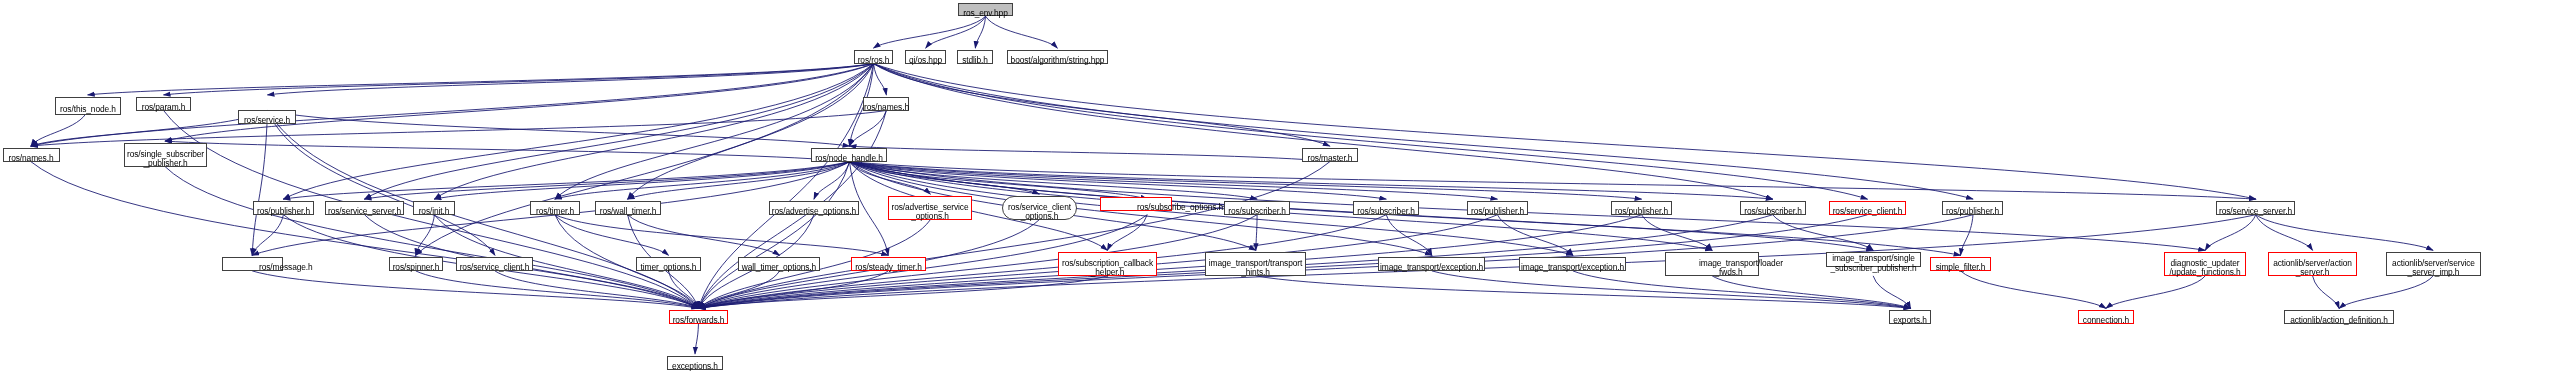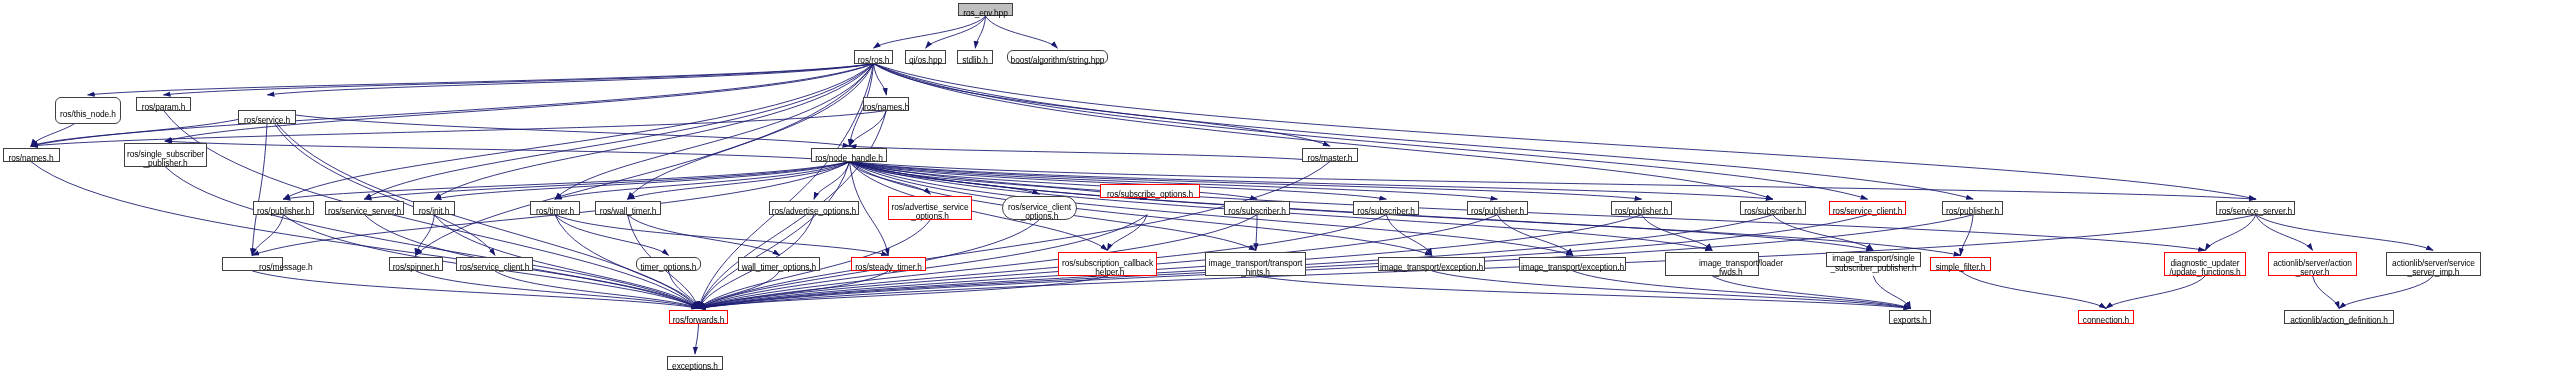--- a/index.html
+++ b/index.html
@@ -181,53 +181,53 @@
         <path d="M3614,344 C3627.65,375.35 3691.35,381.05 3705,401" fill="none" stroke="#191970" stroke-width="1.4" marker-end="url(#arrow)"></path>
         <path d="M3614,344 C3656.6,375.35 3855.4,381.05 3898,401" fill="none" stroke="#191970" stroke-width="1.4" marker-end="url(#arrow)"></path>
         <path d="M889,344 C969.1,379.75 1342.9,386.25 1423,409" fill="none" stroke="#191970" stroke-width="1.4" marker-end="url(#arrow)"></path>
       </g>
   </svg>
   <div id="nodes-group">
       <div class="gnode root" style="left: 958px; top: 2.5px; width: 55px; height: 13.7px;"><span class="lbl">ros_env.hpp</span></div>
       <div class="gnode" style="left: 854px; top: 50px; width: 39px; height: 13.7px;"><span class="lbl">ros/ros.h</span></div>
       <div class="gnode" style="left: 905px; top: 50px; width: 41px; height: 13.7px;"><span class="lbl">qi/os.hpp</span></div>
       <div class="gnode" style="left: 957px; top: 50px; width: 36px; height: 13.7px;"><span class="lbl">stdlib.h</span></div>
-      <div class="gnode" style="left: 1007px; top: 50px; width: 101px; height: 13.7px; border-radius: 6px;"><span class="lbl">boost/algorithm/string.hpp</span></div>
+      <div class="gnode" style="left: 1007px; top: 50px; width: 101px; height: 13.7px;"><span class="lbl">boost/algorithm/string.hpp</span></div>
       <div class="gnode" style="left: 863px; top: 97px; width: 46px; height: 13.7px;"><span class="lbl">ros/names.h</span></div>
-      <div class="gnode" style="left: 55px; top: 97px; width: 66px; height: 27px; border-radius: 6px;"><span class="lbl">ros/this_node.h</span></div>
+      <div class="gnode" style="left: 55px; top: 97px; width: 66px; height: 18px;"><span class="lbl">ros/this_node.h</span></div>
       <div class="gnode" style="left: 136px; top: 97px; width: 55px; height: 13.7px;"><span class="lbl">ros/param.h</span></div>
       <div class="gnode" style="left: 238px; top: 110px; width: 58px; height: 13.7px;"><span class="lbl">ros/service.h</span></div>
       <div class="gnode" style="left: 2.5px; top: 148px; width: 57px; height: 13.7px;"><span class="lbl">ros/names.h</span></div>
       <div class="gnode" style="left: 124px; top: 143px; width: 83px; height: 24px;"><span class="lbl">ros/single_subscriber
 _publisher.h</span></div>
       <div class="gnode" style="left: 811px; top: 148px; width: 76px; height: 13.7px;"><span class="lbl">ros/node_handle.h</span></div>
       <div class="gnode" style="left: 1302px; top: 148px; width: 56px; height: 13.7px;"><span class="lbl">ros/master.h</span></div>
       <div class="gnode" style="left: 253px; top: 201px; width: 61px; height: 13.7px;"><span class="lbl">ros/publisher.h</span></div>
       <div class="gnode" style="left: 325px; top: 201px; width: 79px; height: 13.7px;"><span class="lbl">ros/service_server.h</span></div>
       <div class="gnode" style="left: 413px; top: 201px; width: 42px; height: 13.7px;"><span class="lbl">ros/init.h</span></div>
       <div class="gnode" style="left: 530px; top: 201px; width: 50px; height: 13.7px;"><span class="lbl">ros/timer.h</span></div>
       <div class="gnode" style="left: 595px; top: 201px; width: 66px; height: 13.7px;"><span class="lbl">ros/wall_timer.h</span></div>
       <div class="gnode" style="left: 769px; top: 201px; width: 90px; height: 13.7px;"><span class="lbl">ros/advertise_options.h</span></div>
       <div class="gnode red" style="left: 888px; top: 196px; width: 84px; height: 24px;"><span class="lbl">ros/advertise_service
 _options.h</span></div>
       <div class="gnode" style="left: 1002px; top: 196px; width: 75px; height: 24px; border-radius: 12px;"><span class="lbl">ros/service_client
 _options.h</span></div>
-      <div class="gnode red" style="left: 1100px; top: 184px; width: 100px; height: 13.7px;"><span class="lbl">ros/subscribe_options.h</span></div>
+      <div class="gnode red" style="left: 1100px; top: 197px; width: 72px; height: 13.7px; padding-left: 36px;"><span class="lbl">ros/subscribe_options.h</span></div>
       <div class="gnode" style="left: 1224px; top: 201px; width: 66px; height: 13.7px;"><span class="lbl">ros/subscriber.h</span></div>
       <div class="gnode" style="left: 1353px; top: 201px; width: 66px; height: 13.7px;"><span class="lbl">ros/subscriber.h</span></div>
       <div class="gnode" style="left: 1467px; top: 201px; width: 61px; height: 13.7px;"><span class="lbl">ros/publisher.h</span></div>
       <div class="gnode" style="left: 1611px; top: 201px; width: 61px; height: 13.7px;"><span class="lbl">ros/publisher.h</span></div>
       <div class="gnode" style="left: 1740px; top: 201px; width: 66px; height: 13.7px;"><span class="lbl">ros/subscriber.h</span></div>
       <div class="gnode red" style="left: 1829px; top: 201px; width: 77px; height: 13.7px;"><span class="lbl">ros/service_client.h</span></div>
       <div class="gnode" style="left: 1942px; top: 201px; width: 61px; height: 13.7px;"><span class="lbl">ros/publisher.h</span></div>
       <div class="gnode" style="left: 2216px; top: 201px; width: 79px; height: 13.7px;"><span class="lbl">ros/service_server.h</span></div>
       <div class="gnode" style="left: 222px; top: 257px; width: 61px; height: 13.7px; padding-left: 36px;"><span class="lbl">ros/message.h</span></div>
       <div class="gnode" style="left: 389px; top: 257px; width: 54px; height: 13.7px;"><span class="lbl">ros/spinner.h</span></div>
       <div class="gnode" style="left: 456px; top: 257px; width: 77px; height: 13.7px;"><span class="lbl">ros/service_client.h</span></div>
-      <div class="gnode" style="left: 636px; top: 257px; width: 65px; height: 13.7px; border-radius: 6px;"><span class="lbl">timer_options.h</span></div>
+      <div class="gnode" style="left: 636px; top: 257px; width: 65px; height: 13.7px;"><span class="lbl">timer_options.h</span></div>
       <div class="gnode" style="left: 738px; top: 257px; width: 82px; height: 13.7px;"><span class="lbl">wall_timer_options.h</span></div>
       <div class="gnode red" style="left: 851px; top: 257px; width: 75px; height: 13.7px;"><span class="lbl">ros/steady_timer.h</span></div>
       <div class="gnode red" style="left: 1058px; top: 252px; width: 99px; height: 24px;"><span class="lbl">ros/subscription_callback
 _helper.h</span></div>
       <div class="gnode" style="left: 1205px; top: 252px; width: 101px; height: 24px;"><span class="lbl">image_transport/transport
 _hints.h</span></div>
       <div class="gnode" style="left: 1378px; top: 257px; width: 107px; height: 13.7px;"><span class="lbl">image_transport/exception.h</span></div>
       <div class="gnode" style="left: 1519px; top: 257px; width: 107px; height: 13.7px;"><span class="lbl">image_transport/exception.h</span></div>
       <div class="gnode" style="left: 1665px; top: 252px; width: 94px; height: 24px; padding-left: 33px;"><span class="lbl">image_transport/loader
 _fwds.h</span></div>

